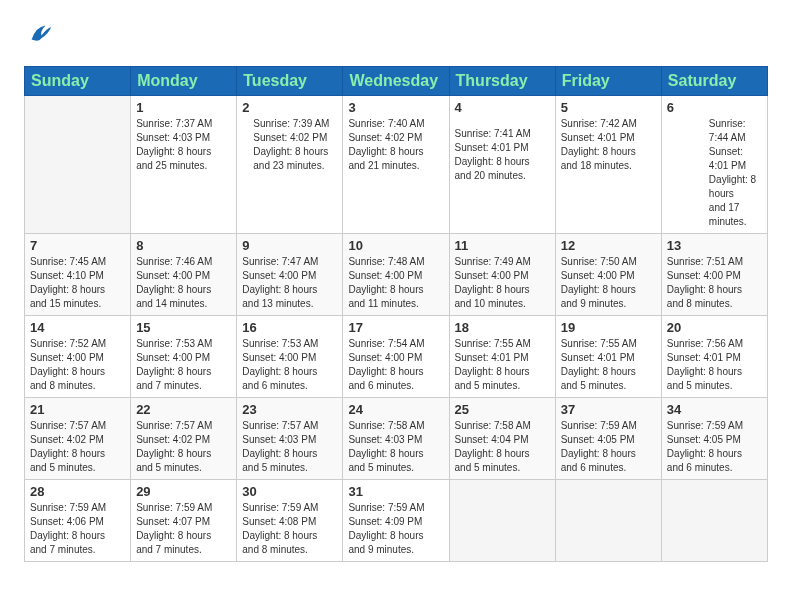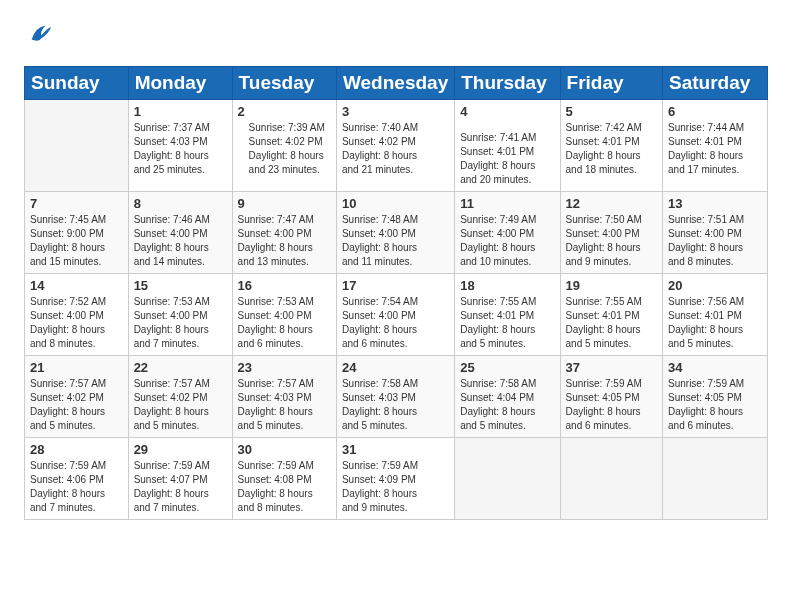--- a/index.html
+++ b/index.html
@@ -46,22 +46,22 @@
       font-size: 15px;
       color: #555;
     }
     .calendar {
       width: 100%;
       border-collapse: collapse;
       border: 1px solid #ccc;
     }
     .calendar th {
       background: #1a6ab5;
-      color: #ffffff;
-      font-size: 19px;
+      color: #86efac;
+      font-size: 16px;
       font-weight: bold;
       padding: 5px 6px;
       text-align: left;
       border: 1px solid #1557a0;
     }
     .calendar td {
       vertical-align: top;
       border: 1px solid #ccc;
       padding: 4px 5px;
       width: calc(100% / 7);
@@ -156,31 +156,31 @@
         </td>
         <td>
           <div class="day-num">5</div>
           <div class="day-info" style="white-space: pre-line;">Sunrise: 7:42 AM
 Sunset: 4:01 PM
 Daylight: 8 hours
 and 18 minutes.</div>
         </td>
         <td>
           <div class="day-num">6</div>
-          <div class="day-info" style="white-space: pre-line;">Sunrise: 7:44 AM
+          <div class="day-info" style="white-space: pre-line; margin-left: 42px;">Sunrise: 7:44 AM
 Sunset: 4:01 PM
 Daylight: 8 hours
 and 17 minutes.</div>
         </td>
       </tr>
       <tr class="row-bg-alt">
         <td>
           <div class="day-num">7</div>
           <div class="day-info" style="white-space: pre-line;">Sunrise: 7:45 AM
-Sunset: 9:00 PM
+Sunset: 4:10 PM
 Daylight: 8 hours
 and 15 minutes.</div>
         </td>
         <td>
           <div class="day-num">8</div>
           <div class="day-info" style="white-space: pre-line;">Sunrise: 7:46 AM
 Sunset: 4:00 PM
 Daylight: 8 hours
 and 14 minutes.</div>
         </td>

